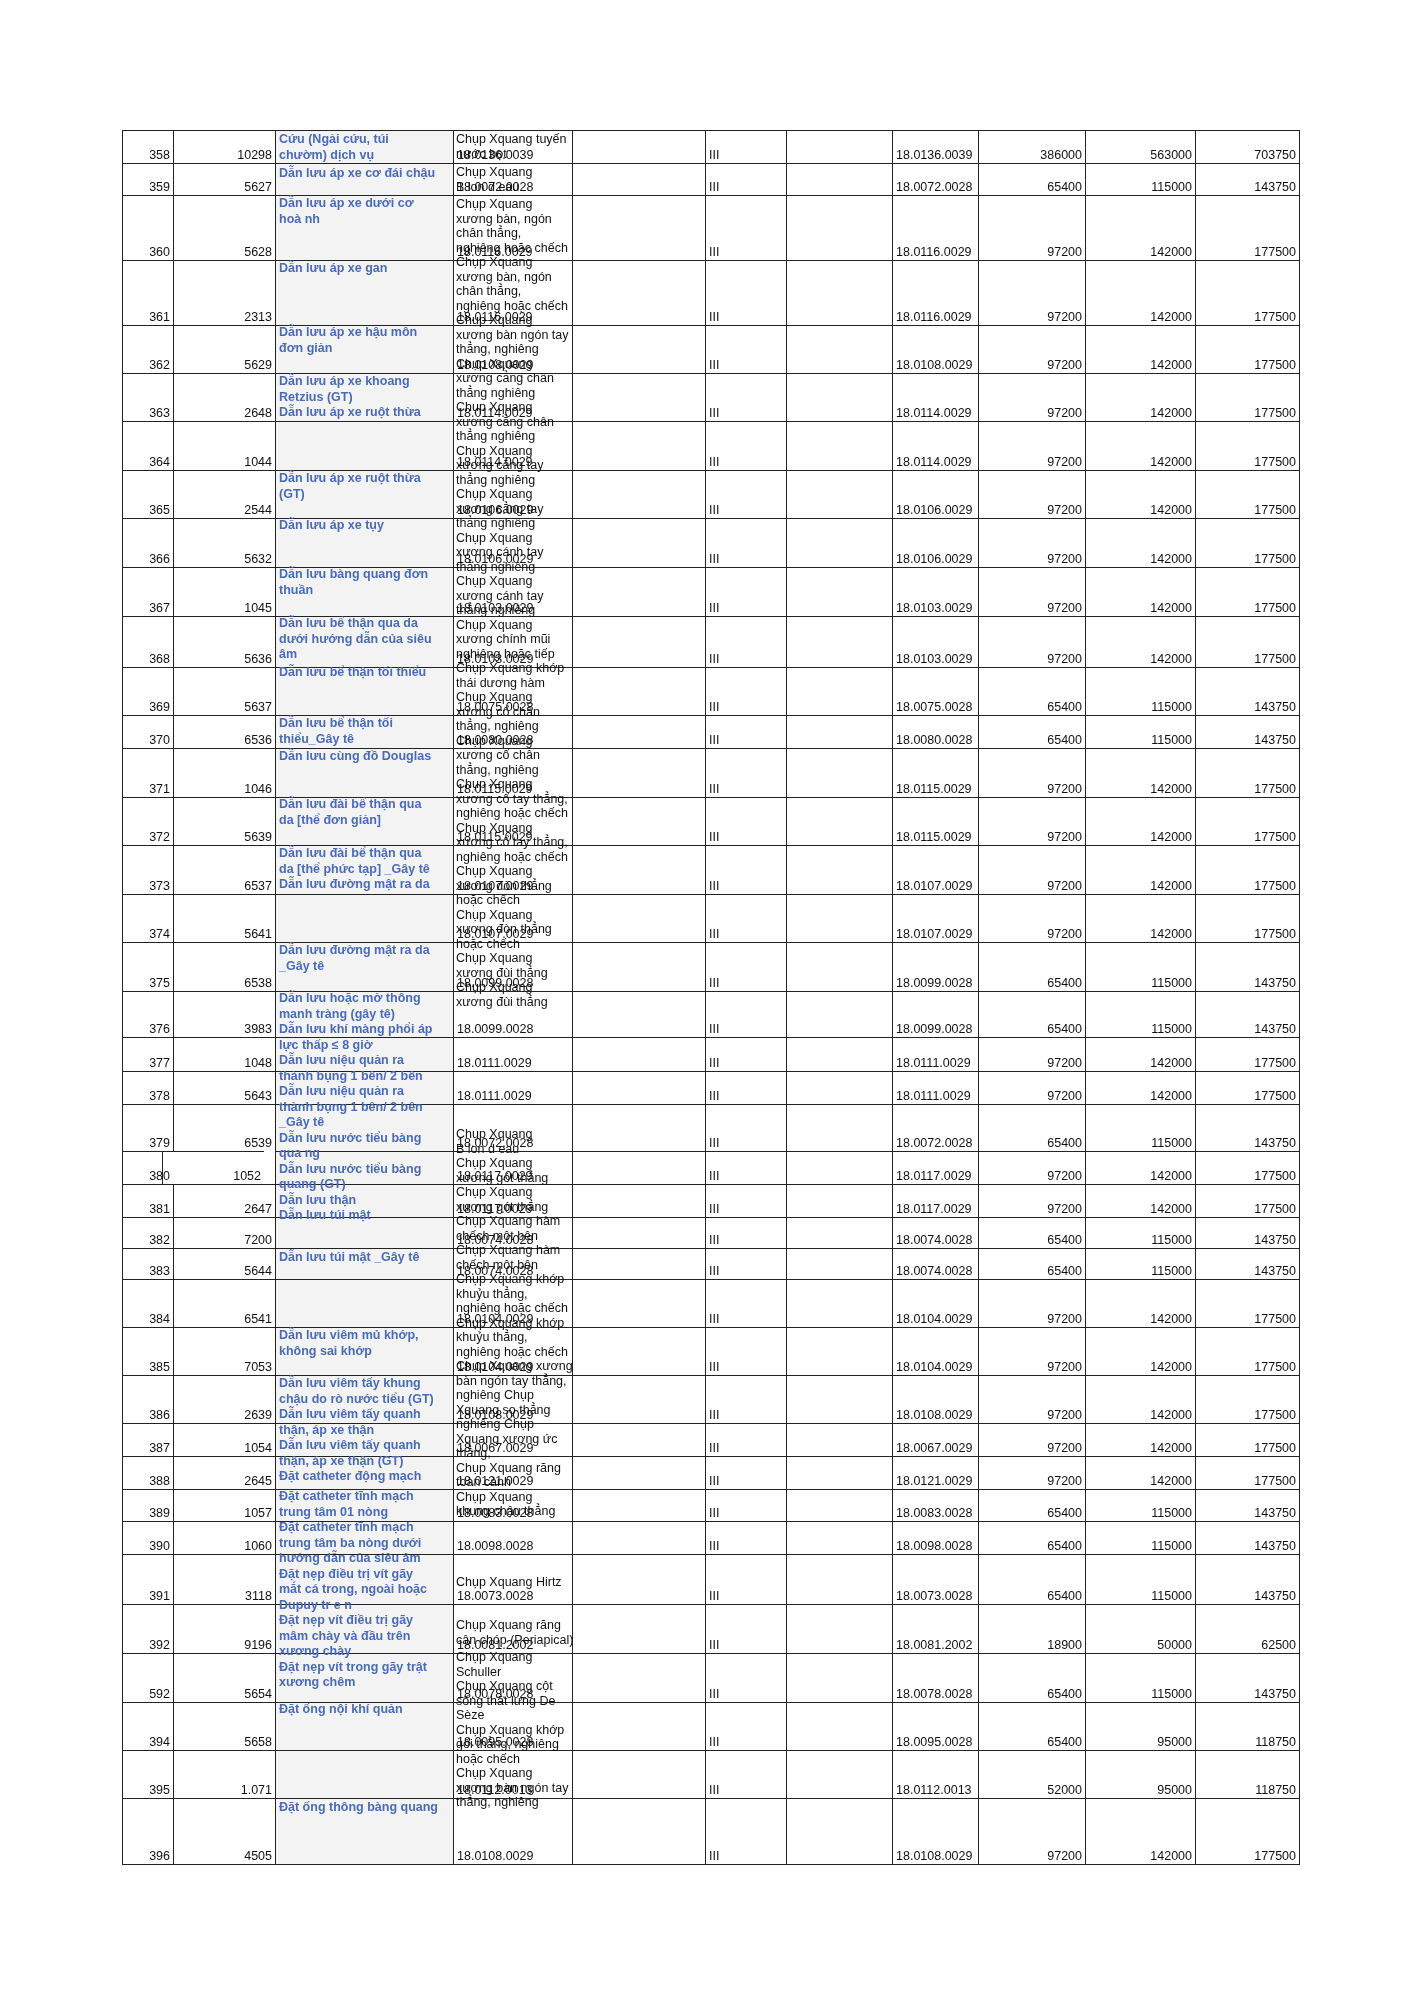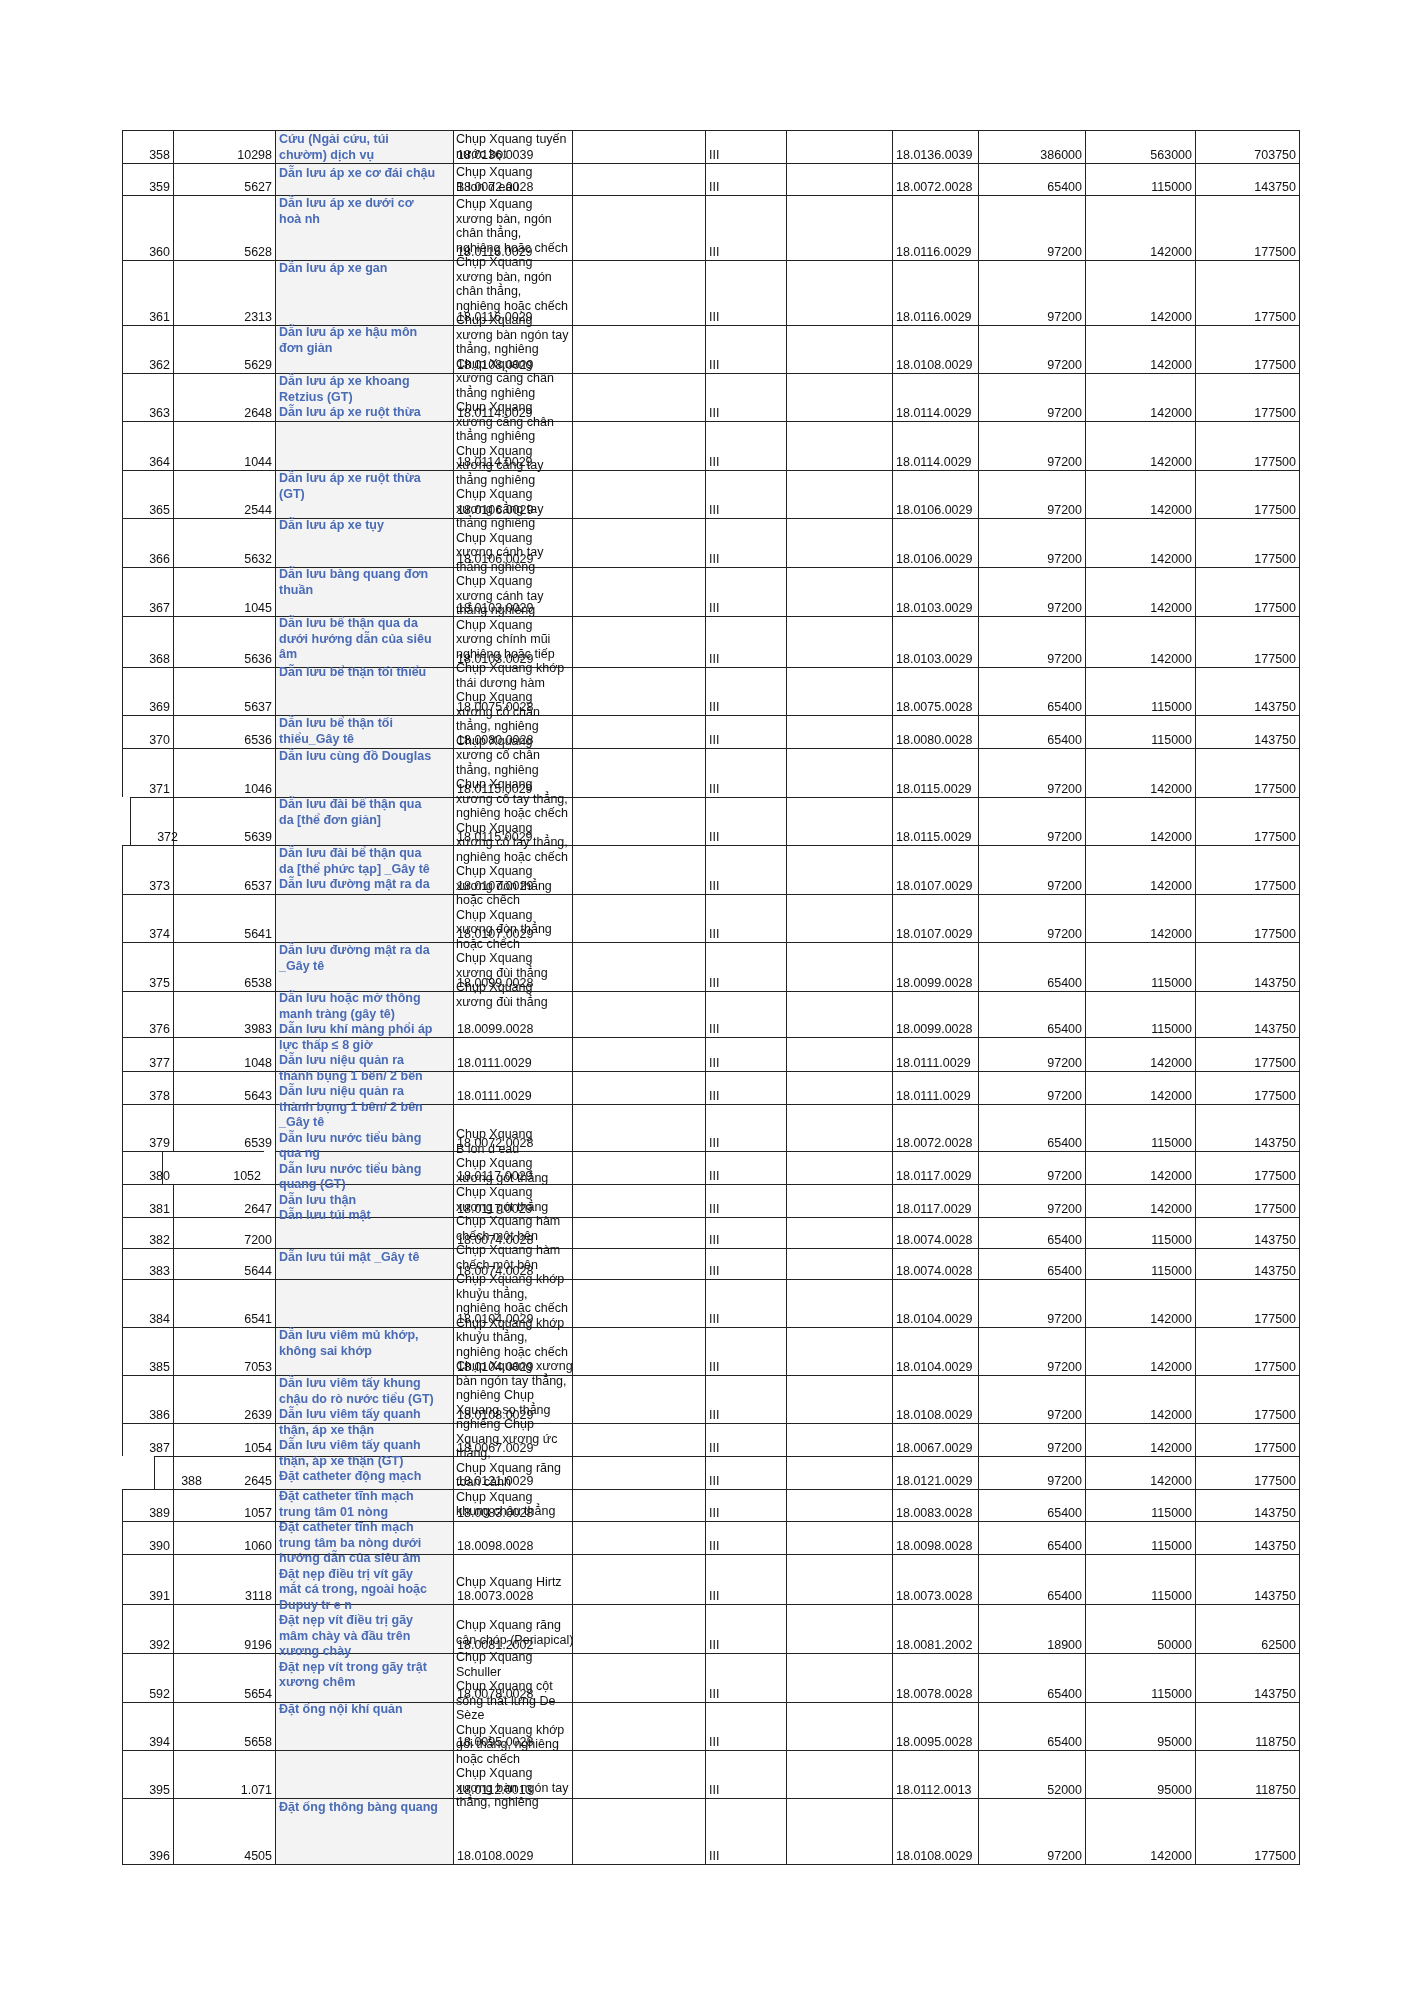--- a/index.html
+++ b/index.html
@@ -451,21 +451,21 @@
         <span class="val r">97200</span>
       </div>
       <div class="cell" style="left: 963px; width: 110px;">
         <span class="val r">142000</span>
       </div>
       <div class="cell last" style="left: 1073px; width: 105px;">
         <span class="val r">177500</span>
       </div>
     </div>
     <div class="row" style="top: 667px; height: 48px;">
-      <div class="cell" style="left: 8px; width: 51px;">
+      <div class="cell" style="left: 0px; width: 51px;">
         <span class="val r">372</span>
       </div>
       <div class="cell" style="left: 51px; width: 102px;">
         <span class="val r">5639</span>
       </div>
       <div class="cell c3" style="left: 153px; width: 178px;"></div>
       <div class="cell" style="left: 331px; width: 119px;">
         <span class="val l">18.0115.0029</span>
       </div>
       <div class="cell" style="left: 450px; width: 133px;"></div>
@@ -947,21 +947,21 @@
         <span class="val r">97200</span>
       </div>
       <div class="cell" style="left: 963px; width: 110px;">
         <span class="val r">142000</span>
       </div>
       <div class="cell last" style="left: 1073px; width: 105px;">
         <span class="val r">177500</span>
       </div>
     </div>
     <div class="row" style="top: 1326px; height: 33px;">
-      <div class="cell" style="left: 0px; width: 51px; margin-left: 32px;">
+      <div class="cell" style="left: 0px; width: 51px;">
         <span class="val r">388</span>
       </div>
       <div class="cell" style="left: 51px; width: 102px;">
         <span class="val r">2645</span>
       </div>
       <div class="cell c3" style="left: 153px; width: 178px;"></div>
       <div class="cell" style="left: 331px; width: 119px;">
         <span class="val l">18.0121.0029</span>
       </div>
       <div class="cell" style="left: 450px; width: 133px;"></div>

